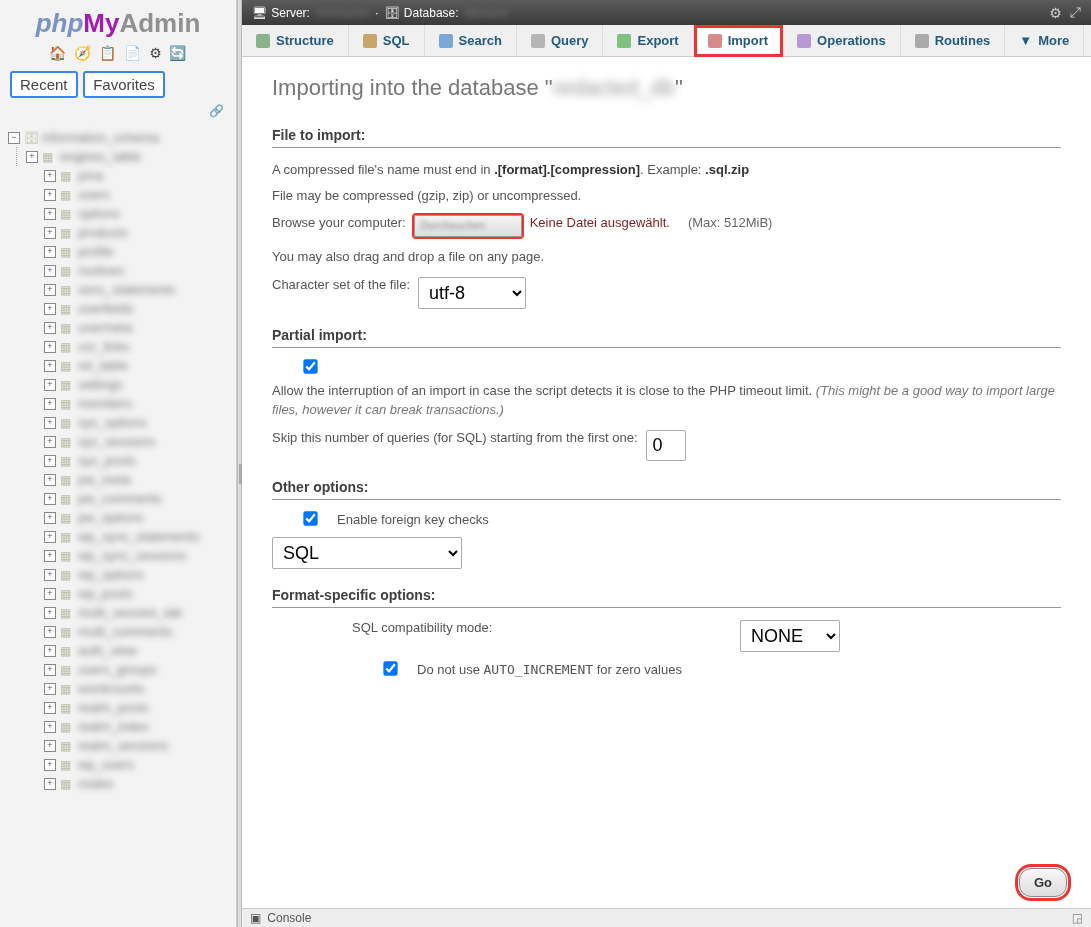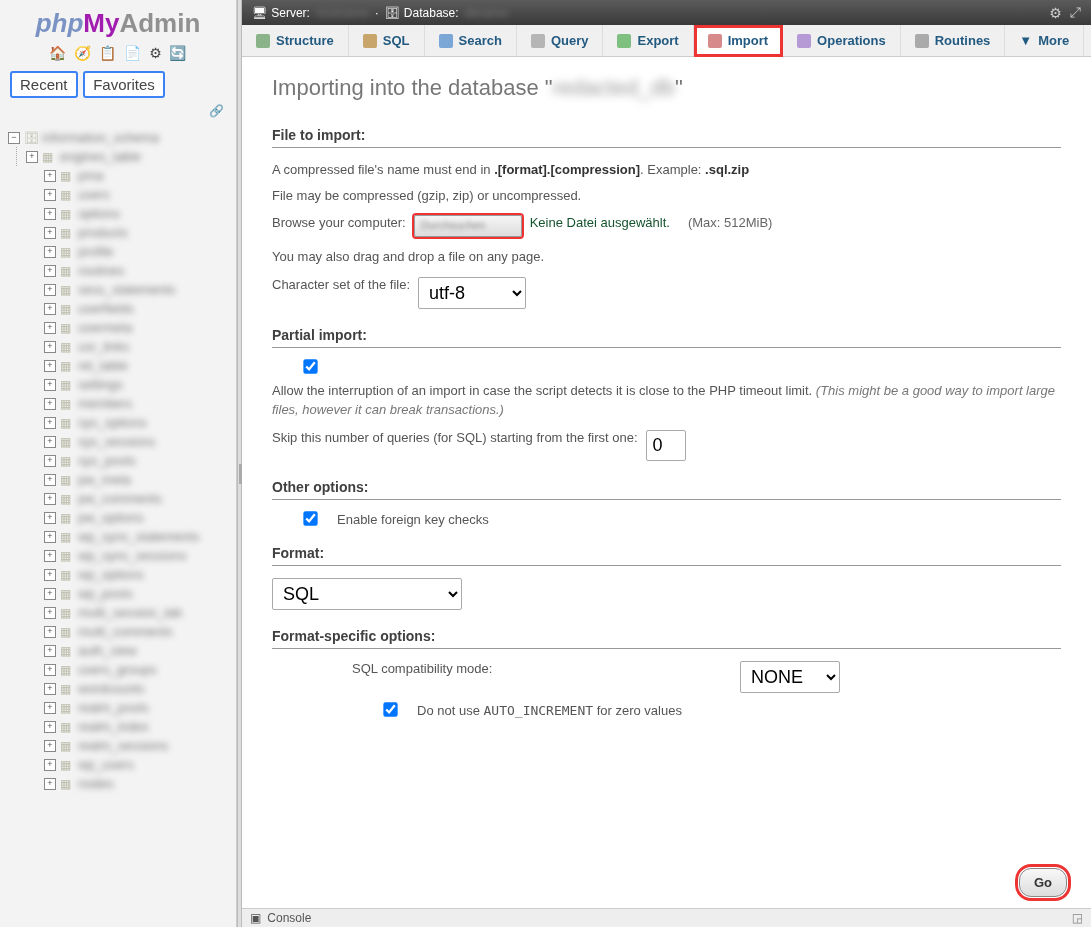--- a/index.html
+++ b/index.html
@@ -54,21 +54,21 @@
 .para { margin:6px 0; color:#555; line-height:1.5; }
 .para b { font-weight:bold; color:#333; }
 .para .italic { font-style:italic; color:#777; }
 .form-row { margin:10px 0; display:flex; flex-wrap:wrap; }
 .form-label { margin-right:8px; color:#555; }
 select, input[type=number] { border:1px solid #aaa; background:#fff; padding:4px 6px; font-size:18px; border-radius:2px; }
 select { min-width:108px; }
 .file-button { display:inline-block; width:108px; height:22px; background:linear-gradient(#f5f5f5,#ddd); border:1px solid #999; border-radius:2px; position:relative; }
 .file-button.highlight-red { outline:2px solid #e33; outline-offset:0; }
 .file-blur { filter:blur(2px); color:#888; font-size:11px; padding:3px 6px; display:inline-block; }
-.muted { color:#14532d; margin-left:8px; }
+.muted { color:#7f1d1d; margin-left:8px; }
 .max { margin-left:18px; color:#666; }
 .chk { margin-right:10px; transform:scale(1.1); }
 .chk-row { margin:8px 0; display:flex; align-items:flex-start;padding-left:32px; }
 .chk-row label { margin-left:10px; color:#555; }
 .indent { margin-left:80px; }
 .spin { width:40px; }
 .code { font-family:monospace; }
 
 .go-wrap { position:absolute; right:24px; bottom:30px; }
 .go-btn { padding:6px 14px; background:linear-gradient(#f8f8f8,#ddd); border:1px solid #888; border-radius:12px; font-size:13px; font-weight:bold; cursor:pointer; color:#333; }
@@ -373,21 +373,20 @@
         <span class="form-label">Skip this number of queries (for SQL) starting from the first one:</span>
         <input type="number" class="spin" value="0" style="">
       </div>
 
       <div class="section-head">Other options:</div>
       <div class="chk-row">
         <input type="checkbox" class="chk" checked="" style="">
         <label>Enable foreign key checks</label>
       </div>
 
-      <div class="section-head">Format:</div>
       <div class="form-row">
         <select style="min-width:190px"><option>SQL</option></select>
       </div>
 
       <div class="section-head">Format-specific options:</div>
       <div class="form-row indent">
         <span class="form-label" style="width:380px">SQL compatibility mode:</span>
         <select style="min-width:100px"><option>NONE</option></select>
       </div>
       <div class="chk-row indent">

